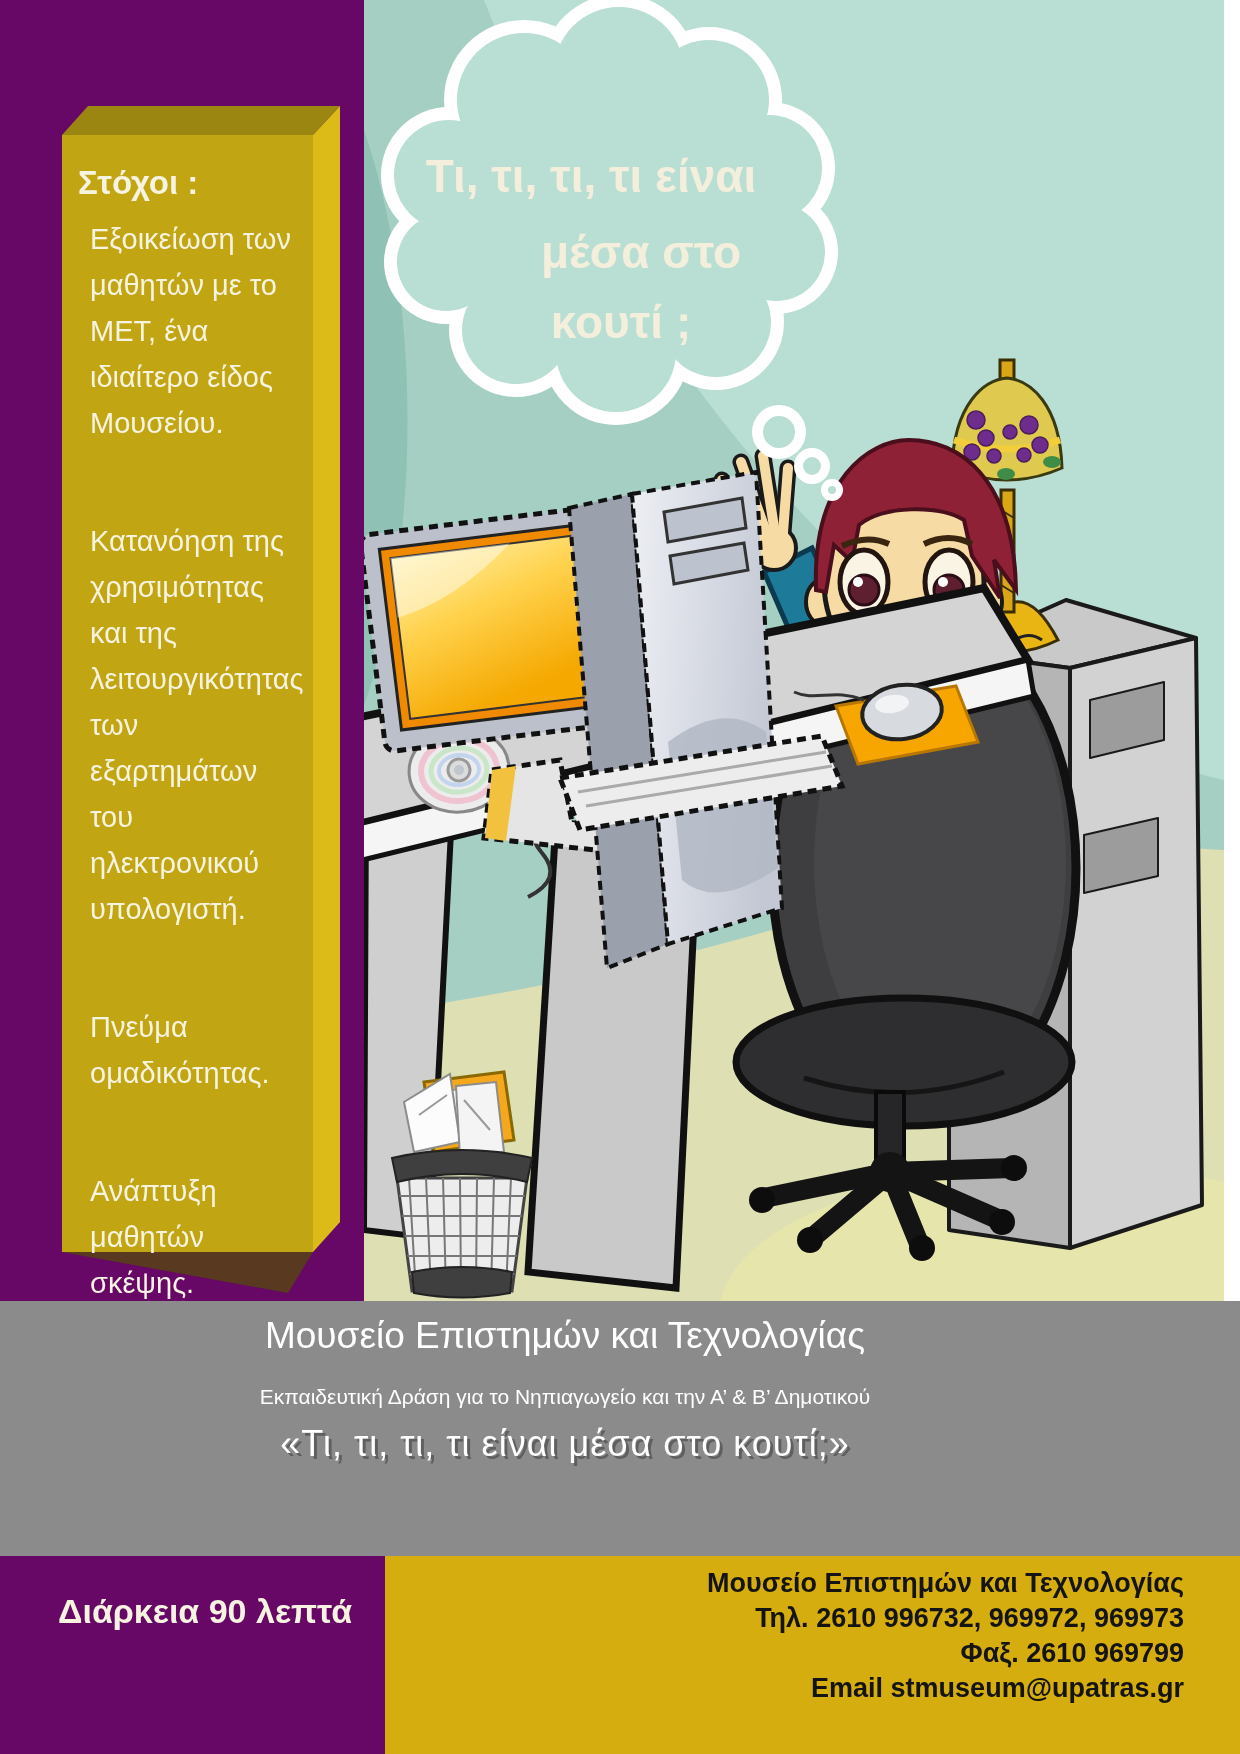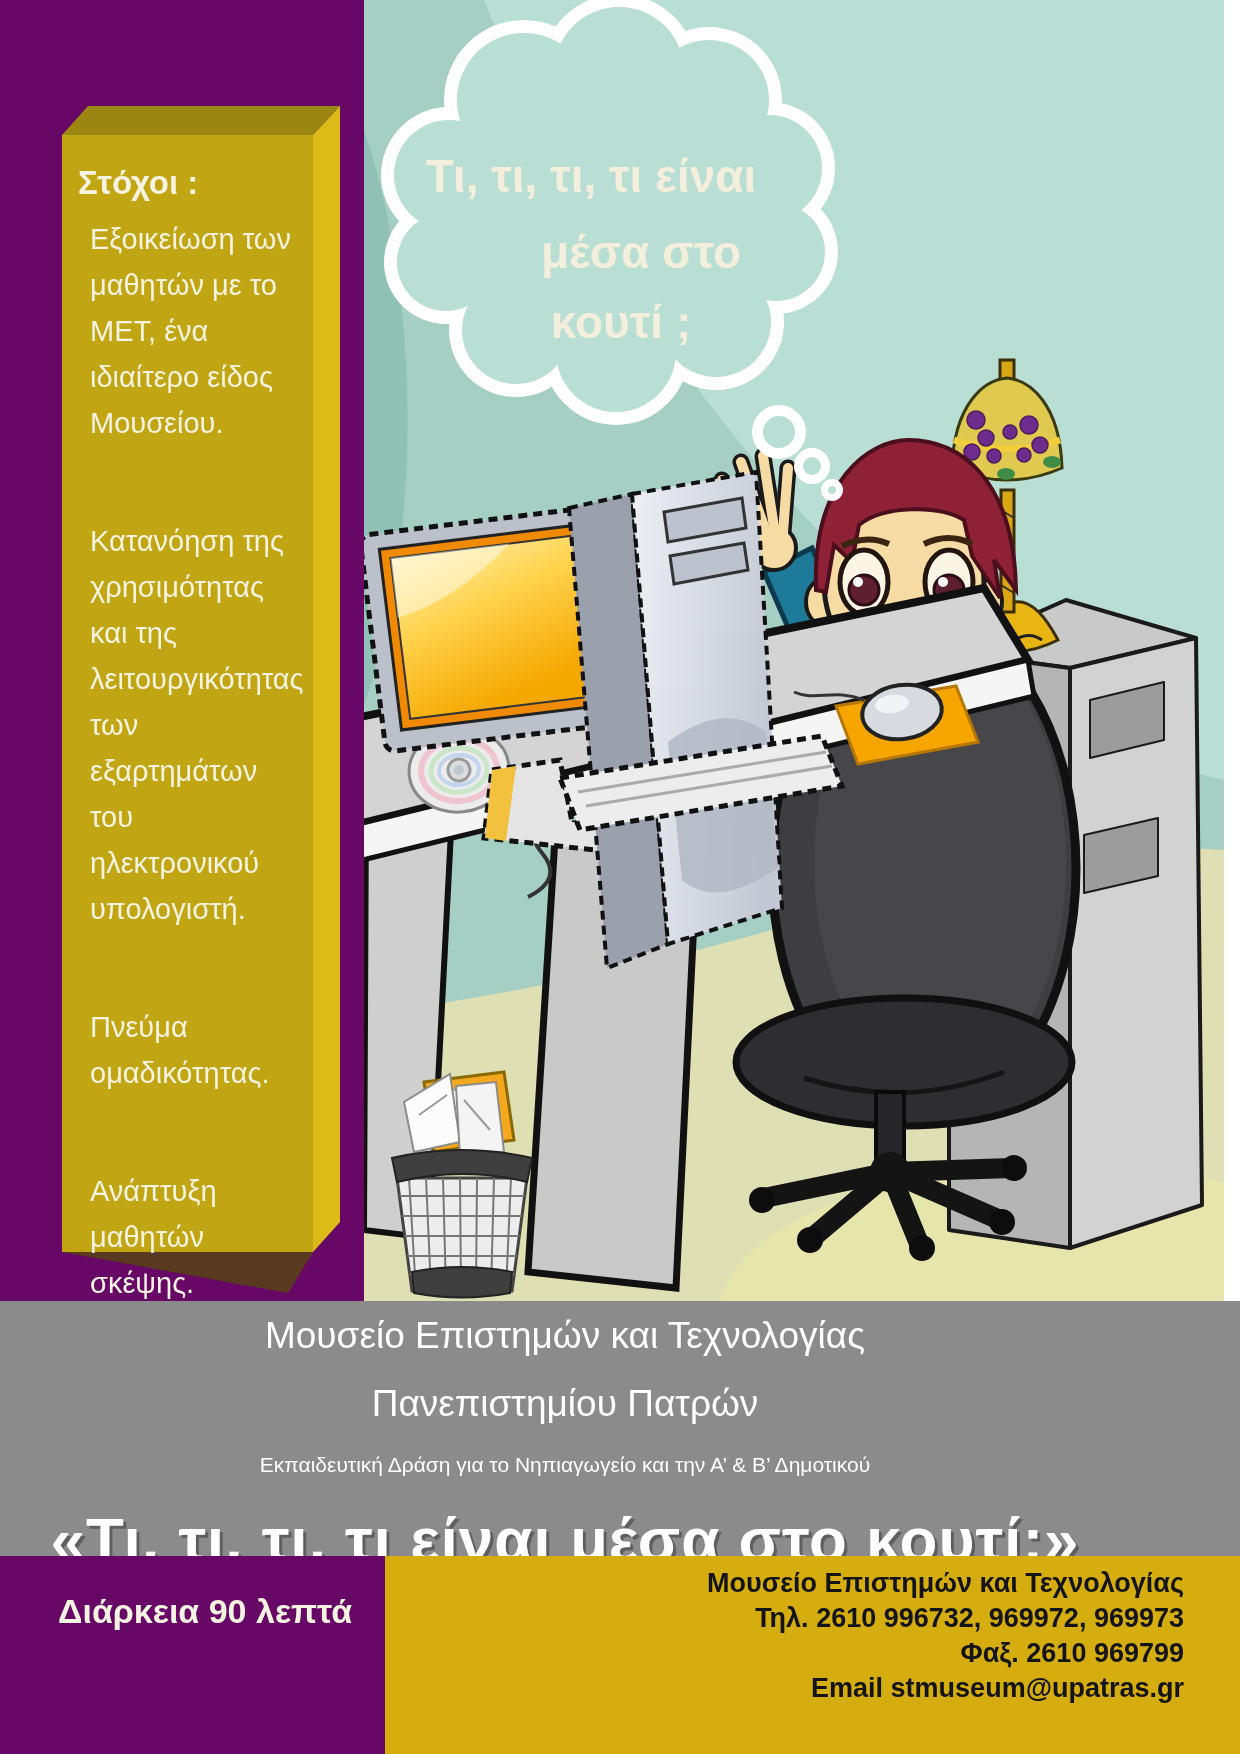--- a/index.html
+++ b/index.html
@@ -16,21 +16,21 @@
   
   .scene{position:absolute;left:364px;top:0;width:860px;height:1301px;}
 
   
   .band{position:absolute;left:0;top:1301px;width:1240px;height:255px;background:#8B8B8B;
         color:#ffffff;text-align:center;}
   .band-inner{width:1130px;}
   .band-line1{font-size:37px;margin-top:14px;}
   .band-line2{font-size:37px;margin-top:26px;}
   .band-line3{font-size:21px;margin-top:28px;}
-  .band-line4{font-size:62px;font-weight:700;margin-top:27px;
+  .band-line4{font-size:36px;font-weight:400;margin-top:14px;
               text-shadow:3px 3px 0 #5f5f5f;letter-spacing:1px;}
 
   
   .footer{position:absolute;left:0;top:1556px;width:1240px;height:198px;display:flex;}
   .footer-left{width:385px;height:100%;background:#670867;box-sizing:border-box;
                padding:36px 0 0 58px;}
   .duration{color:#F7F3E1;font-size:34px;font-weight:600;}
   .footer-right{flex:1;height:100%;background:#D6AD0E;box-sizing:border-box;
                 padding:10px 56px 0 0;text-align:right;color:#141414;}
   .footer-right p{margin:0;font-size:27px;line-height:35px;font-weight:600;}
@@ -285,21 +285,20 @@
         <text x="277" y="268">μέσα στο</text>
         <text x="257" y="338">κουτί ;</text>
       </g>
     </g>
   </svg>
   </div>
 
   <div class="band">
     <div class="band-inner">
       <div class="band-line1">Μουσείο Επιστημών και Τεχνολογίας</div>
-      <div class="band-line2">Πανεπιστημίου Πατρών</div>
       <div class="band-line3">Εκπαιδευτική Δράση για το Νηπιαγωγείο και την Α’ &amp; Β’ Δημοτικού</div>
       <div class="band-line4">«Τι, τι, τι, τι είναι μέσα στο κουτί;»</div>
     </div>
   </div>
 
   <div class="footer">
     <div class="footer-left">
       <div class="duration">Διάρκεια  90 λεπτά</div>
     </div>
     <div class="footer-right">

